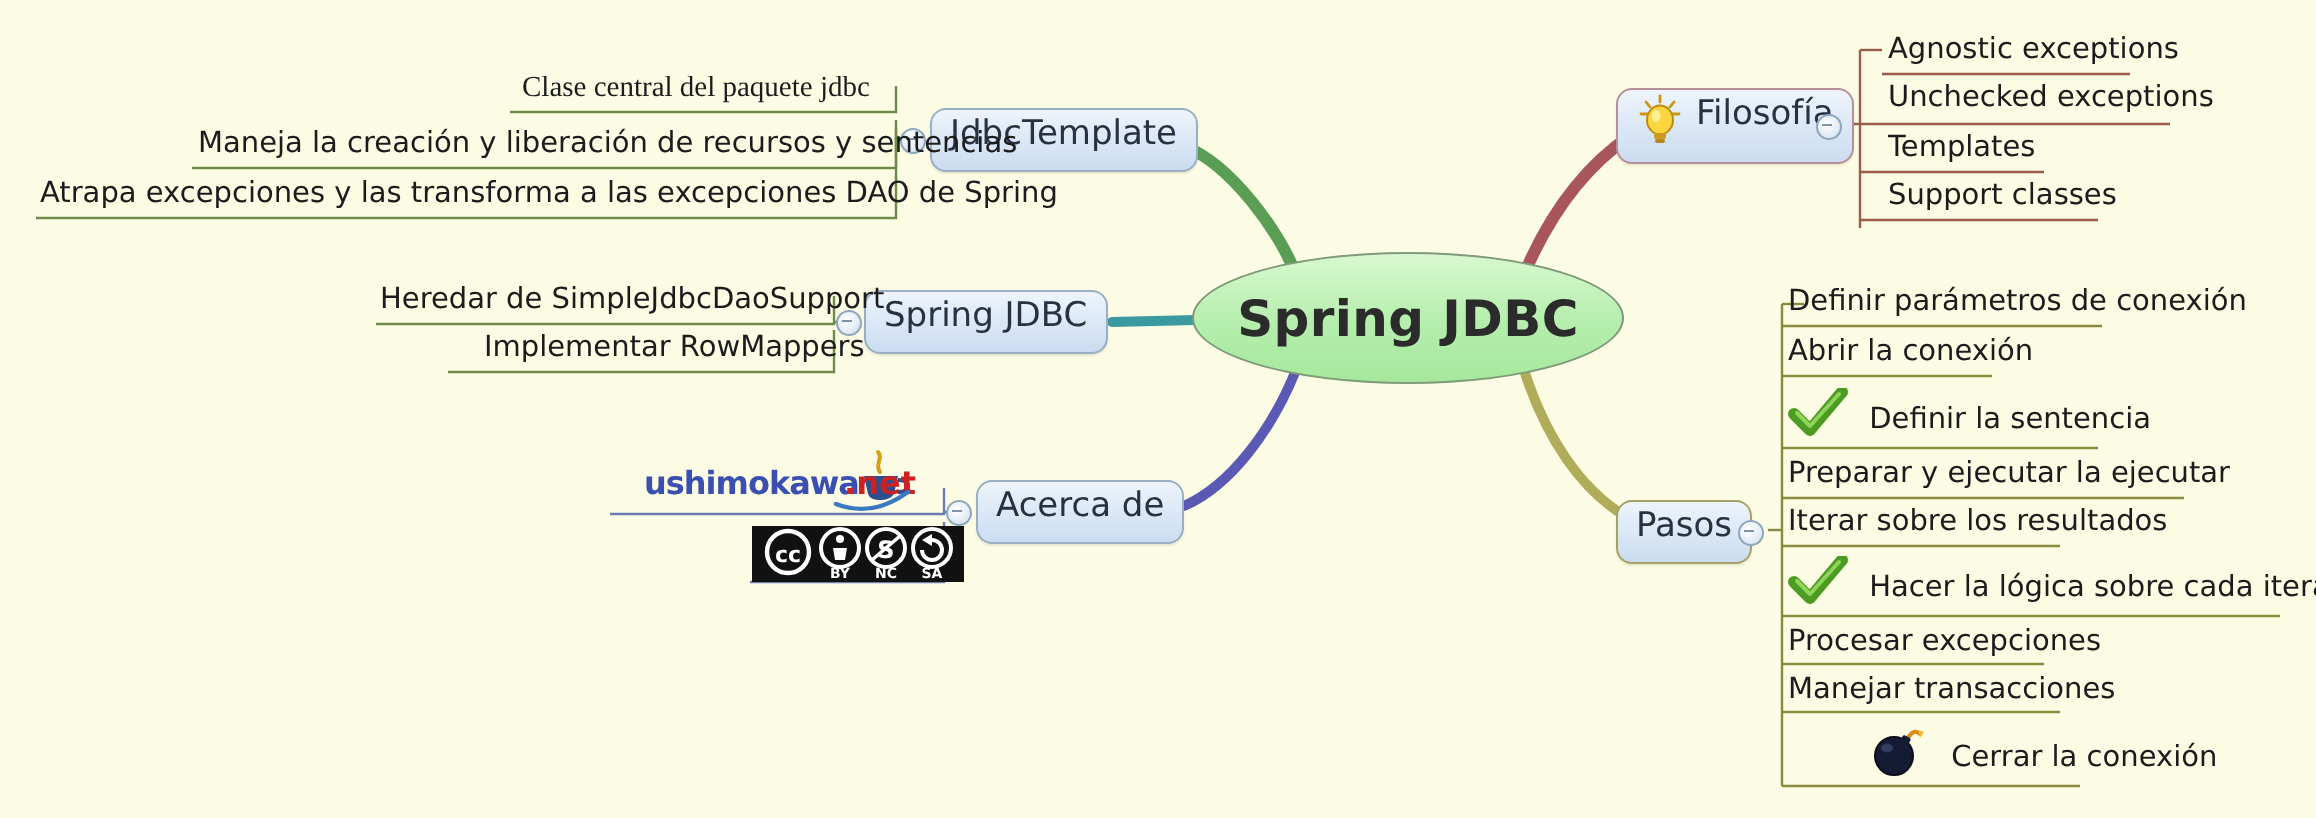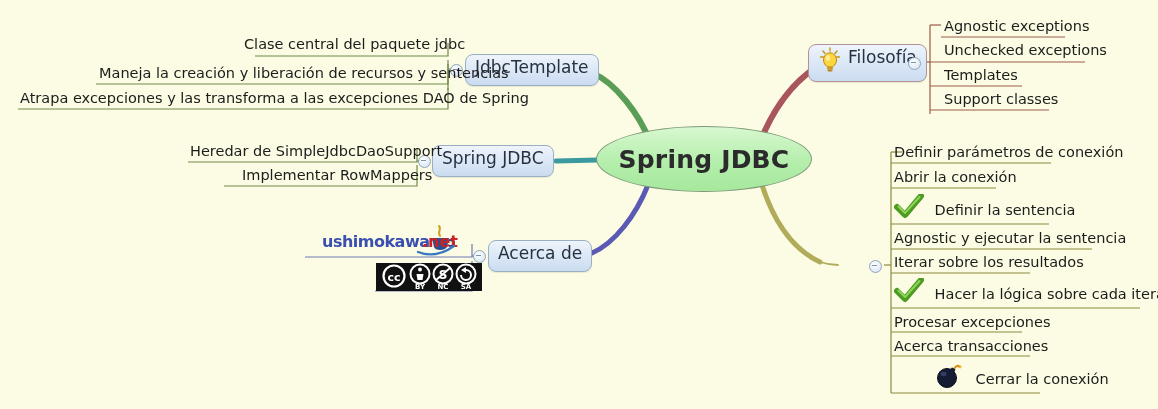--- a/index.html
+++ b/index.html
@@ -143,21 +143,21 @@
 
   <div class="central">
     <span>Spring JDBC</span>
   </div>
 
   <div class="node" style="left:465px;top:54px;">
     <span class="nlabel">JdbcTemplate</span>
   </div>
   <div class="dot" style="left:450px;top:64px;"></div>
 
-  <div class="leaf" style="left:244px;top:33px;">
+  <div class="leaf" style="left:261px;top:33px;font-family:Liberation Serif, serif;">
     <span class="ltxt">Clase central del paquete jdbc</span>
   </div>
   <div class="leaf" style="left:99px;top:62px;">
     <span class="ltxt">Maneja la creación y liberación de recursos y sentencias</span>
   </div>
   <div class="leaf" style="left:20px;top:87px;">
     <span class="ltxt">Atrapa excepciones y las transforma a las excepciones DAO de Spring</span>
   </div>
 
   <div class="node" style="left:432px;top:145px;">
@@ -243,57 +243,60 @@
   <div class="leaf" style="left:944px;top:39px;">
     <span class="ltxt">Unchecked exceptions</span>
   </div>
   <div class="leaf" style="left:944px;top:64px;">
     <span class="ltxt">Templates</span>
   </div>
   <div class="leaf" style="left:944px;top:88px;">
     <span class="ltxt">Support classes</span>
   </div>
 
+  <div class="node oliveborder" style="left:808px;top:250px;">
+    <span class="nlabel">Pasos</span>
+  </div>
   <div class="dot" style="left:869px;top:260px;"></div>
 
   <div class="leaf" style="left:894px;top:141px;">
     <span class="ltxt">Definir parámetros de conexión</span>
   </div>
   <div class="leaf" style="left:894px;top:166px;">
     <span class="ltxt">Abrir la conexión</span>
   </div>
   <div class="leaf" style="left:894px;top:194px;">
     <span class="ico">
       <svg width="30" height="26" viewBox="0 0 30 26">
         <path d="M3,13 L11,21 L27,2" stroke="#4c9c22" stroke-width="6" fill="none" stroke-linecap="round" stroke-linejoin="round"></path>
         <path d="M4.5,12.5 L11,19 L25.5,3" stroke="#8ed35a" stroke-width="2" fill="none" stroke-linecap="round" stroke-linejoin="round"></path>
       </svg>
     </span>
     <span class="ltxt">Definir la sentencia</span>
   </div>
   <div class="leaf" style="left:894px;top:227px;">
-    <span class="ltxt">Agnostic y ejecutar la sentencia</span>
+    <span class="ltxt">Preparar y ejecutar la ejecutar</span>
   </div>
   <div class="leaf" style="left:894px;top:251px;">
     <span class="ltxt">Iterar sobre los resultados</span>
   </div>
   <div class="leaf" style="left:894px;top:278px;">
     <span class="ico">
       <svg width="30" height="26" viewBox="0 0 30 26">
         <path d="M3,13 L11,21 L27,2" stroke="#4c9c22" stroke-width="6" fill="none" stroke-linecap="round" stroke-linejoin="round"></path>
         <path d="M4.5,12.5 L11,19 L25.5,3" stroke="#8ed35a" stroke-width="2" fill="none" stroke-linecap="round" stroke-linejoin="round"></path>
       </svg>
     </span>
     <span class="ltxt">Hacer la lógica sobre cada iteración</span>
   </div>
   <div class="leaf" style="left:894px;top:311px;text-align:center;">
     <span class="ltxt">Procesar excepciones</span>
   </div>
   <div class="leaf" style="left:894px;top:335px;">
-    <span class="ltxt">Acerca transacciones</span>
+    <span class="ltxt">Manejar transacciones</span>
   </div>
   <div class="leaf" style="left:935px;top:363px;">
     <span class="ico">
       <svg width="30" height="26" viewBox="0 0 30 26">
         <path d="M19,6 Q22,1 25,4" stroke="#d98b14" stroke-width="2" fill="none" stroke-linecap="round"></path>
         <path d="M24,2 L27,3 L25,6 Z" fill="#f5b731"></path>
         <circle cx="12" cy="15" r="9.5" fill="#141b33"></circle>
         <circle cx="12" cy="15" r="9.5" fill="none" stroke="#0a0e1d" stroke-width="1"></circle>
         <ellipse cx="8.5" cy="11" rx="3" ry="2.2" fill="#3d4a73" opacity=".75"></ellipse>
         <rect x="15.5" y="5" width="4.5" height="4" rx="1" fill="#141b33" transform="rotate(30 17.5 7)"></rect>

